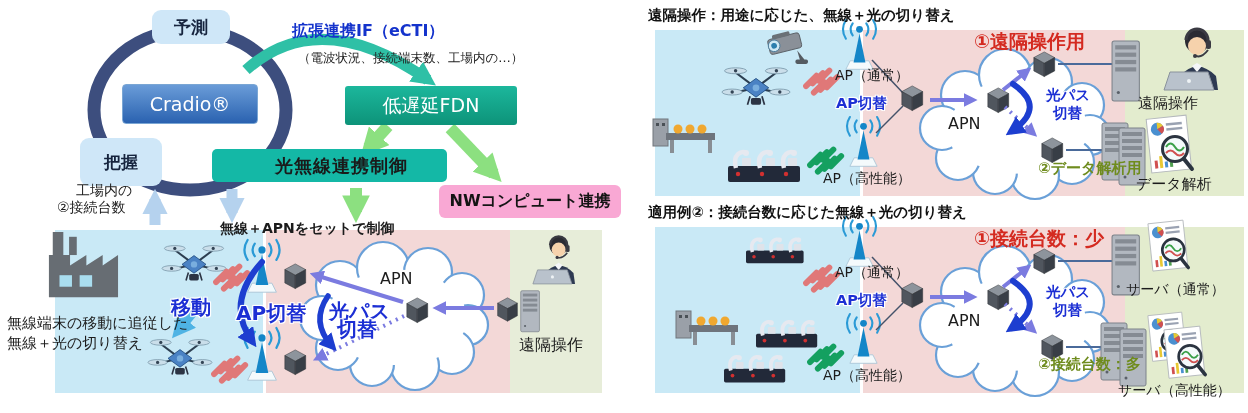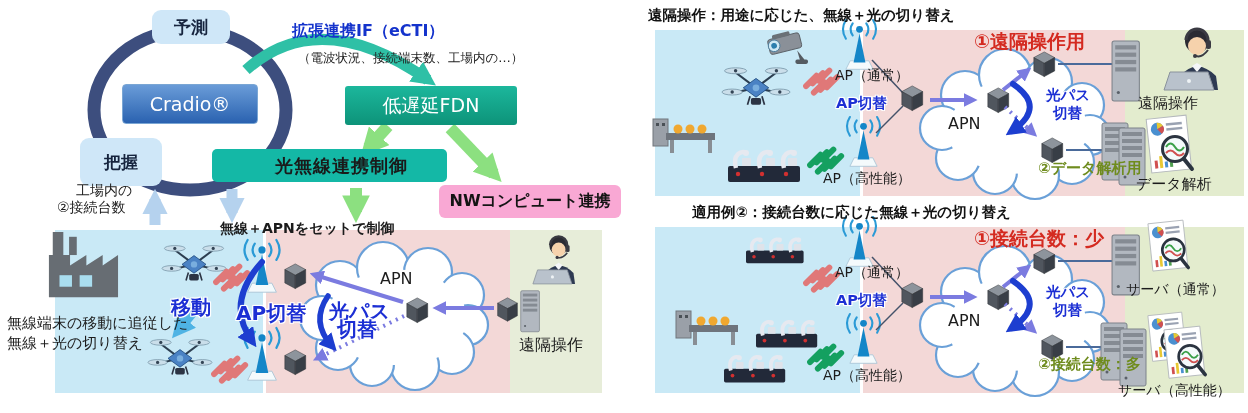--- a/index.html
+++ b/index.html
@@ -338,21 +338,21 @@
 <div class="L t14" style="left:835px;top:67px;">AP（通常）</div>
 <div class="L tBlue tBlueS" style="left:836px;top:95px;">AP切替</div>
 <div class="L t16" style="left:948px;top:115px;">APN</div>
 <div class="L tBlue tBlueS" style="left:1046px;top:87px;">光パス</div>
 <div class="L tBlue tBlueS" style="left:1053px;top:105px;">切替</div>
 <div class="L t14" style="left:823px;top:170px;">AP（高性能）</div>
 <div class="L tGrn" style="left:1038px;top:160px;">②データ解析用</div>
 <div class="L t15" style="left:1138px;top:95px;">遠隔操作</div>
 <div class="L t15" style="left:1136px;top:176px;">データ解析</div>
 
-<div class="L tTitle" style="left:648px;top:204px;margin-left:44px;">適用例②：接続台数に応じた無線＋光の切り替え</div>
+<div class="L tTitle" style="left:648px;top:204px;">適用例②：接続台数に応じた無線＋光の切り替え</div>
 <div class="L tRed" style="left:974px;top:227px;">①接続台数：少</div>
 <div class="L t14" style="left:835px;top:264px;">AP（通常）</div>
 <div class="L tBlue tBlueS" style="left:836px;top:292px;">AP切替</div>
 <div class="L t16" style="left:948px;top:312px;">APN</div>
 <div class="L tBlue tBlueS" style="left:1046px;top:284px;">光パス</div>
 <div class="L tBlue tBlueS" style="left:1053px;top:302px;">切替</div>
 <div class="L t14" style="left:823px;top:367px;">AP（高性能）</div>
 <div class="L tGrn" style="left:1038px;top:356px;">②接続台数：多</div>
 <div class="L t14" style="left:1126px;top:281px;">サーバ（通常）</div>
 <div class="L t14" style="left:1118px;top:382px;text-align:center;">サーバ（高性能）</div>

